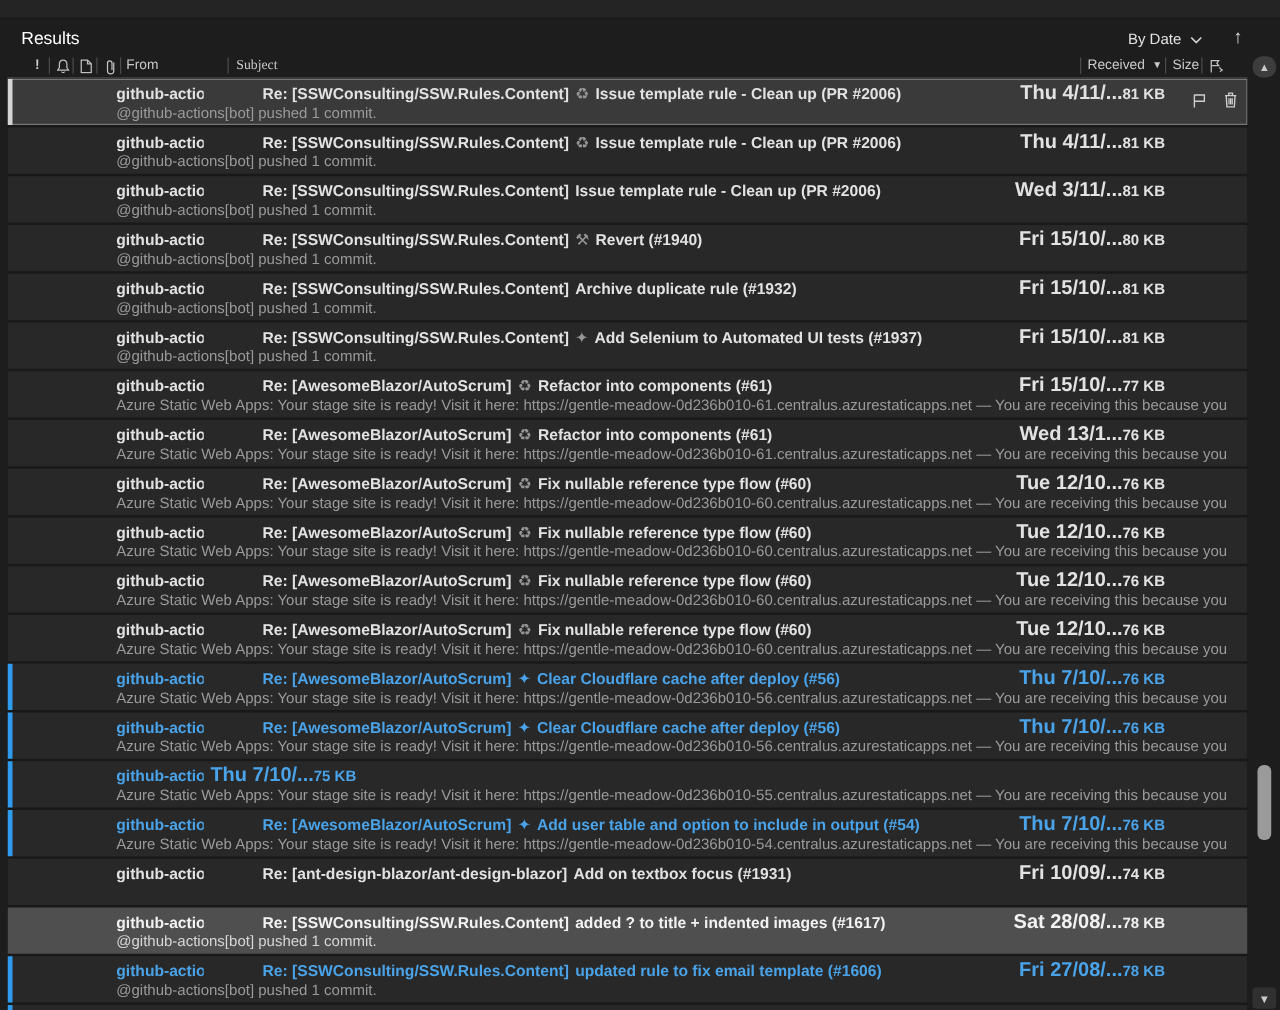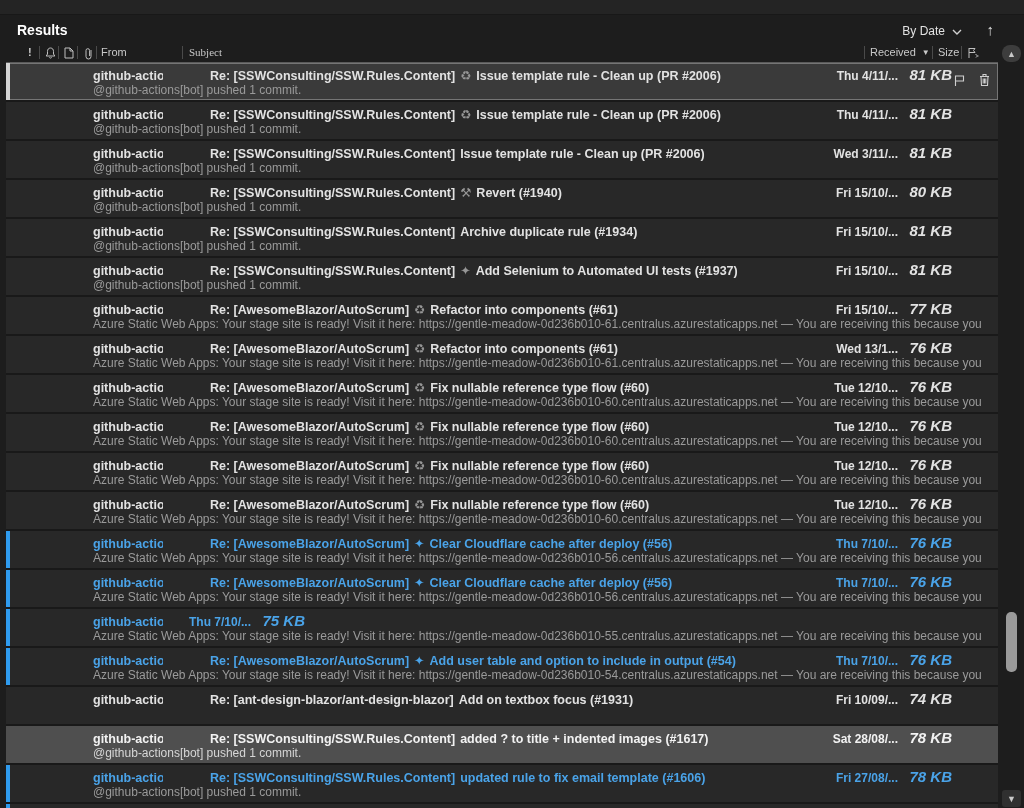--- a/index.html
+++ b/index.html
@@ -1,21 +1,21 @@
 <!DOCTYPE html>
 <html><head>
 <meta charset="utf-8">
 <style>
   html,body{margin:0;padding:0;background:#191919;}
   body{width:1024px;height:808px;overflow:hidden;font-family:"Liberation Sans",sans-serif;
        -webkit-font-smoothing:antialiased;}
   .page{position:relative;width:1024px;height:808px;background:#1d1d1d;overflow:hidden;}
   .top-strip{position:absolute;left:0;top:0;width:1024px;height:14px;background:#242424;
              border-bottom:1px solid #181818;}
-  .results-title{position:absolute;left:17px;top:22px;font-size:14px;font-weight:700;color:#ffffff;}
+  .results-title{position:absolute;left:17px;top:22px;font-size:14px;font-weight:400;color:#ffffff;}
   .sort-by{position:absolute;right:62px;top:24px;display:flex;align-items:center;gap:7px;
            font-size:12px;color:#e2e2e2;cursor:default;}
   .sort-dir{position:absolute;right:30px;top:21px;font-size:15px;color:#dcdcdc;}
 
   
   .colhead{position:absolute;left:6px;right:26px;top:44px;height:18px;
            border-bottom:1px solid #5a5a5a;font-size:11px;color:#c9c9c9;}
   .colhead .cell{position:absolute;top:2px;white-space:nowrap;}
   .colhead .div{position:absolute;top:2px;width:1px;height:13px;background:#4a4a4a;}
   .hicon{position:absolute;top:2px;width:14px;height:14px;display:flex;align-items:center;justify-content:center;}
@@ -33,22 +33,22 @@
   .row.selected{background:#4f4f4f;}
   .line1{display:flex;align-items:baseline;height:17px;font-size:12.5px;font-weight:700;
          color:#e2e2e2;padding-right:46px;}
   .row.selected .line1{color:#f2f2f2;}
   .row.unread .line1{color:#4aa3e8;}
   .sender{flex:none;width:70px;white-space:nowrap;overflow:hidden;}
   .subject{flex:1;white-space:nowrap;overflow:hidden;margin-left:13px;min-width:0;}
   .subject .pfx{margin-right:5px;margin-left:34px;}
   .subject .sicon{margin-right:5px;font-weight:400;color:#969696;}
   .row.unread .subject .sicon{color:#4aa3e8;}
-  .received{flex:none;width:88px;text-align:right;font-size:12px;}
-  .size{flex:none;width:54px;text-align:right;font-size:15px;font-style:italic;}
+  .received{flex:none;width:88px;text-align:right;font-size:16px;}
+  .size{flex:none;width:54px;text-align:left;font-size:12px;}
   .line2{height:16px;font-size:12px;color:#9a9a9a;white-space:nowrap;overflow:hidden;padding-right:44px;}
   .row.selected .line2{color:#d6d6d6;}
   .qactions{position:absolute;right:6px;top:9px;display:flex;gap:9px;align-items:center;}
   .qactions .qa{width:16px;height:16px;display:flex;align-items:center;justify-content:center;color:#cfcfcf;}
 
   
   .sb-up,.sb-down{position:absolute;right:3px;width:19px;height:17px;background:#3d3d3d;
                   border-radius:8px;display:flex;align-items:center;justify-content:center;
                   color:#c9c9c9;font-size:9px;}
   .sb-up{top:45px;}
@@ -163,21 +163,21 @@
       <span class="subject"><span class="pfx">Re: [SSWConsulting/SSW.Rules.Content]</span><span class="sicon">⚒</span><span>Revert (#1940)</span></span>
       <span class="received">Fri 15/10/...</span>
       <span class="size">80 KB</span>
     </div>
     <div class="line2">@github-actions[bot] pushed 1 commit.</div>
 
   </div>
       <div class="row">
     <div class="line1">
       <span class="sender">github-actions...</span>
-      <span class="subject"><span class="pfx">Re: [SSWConsulting/SSW.Rules.Content]</span><span>Archive duplicate rule (#1934)</span></span>
+      <span class="subject"><span class="pfx">Re: [SSWConsulting/SSW.Rules.Content]</span><span>Archive duplicate rule (#1932)</span></span>
       <span class="received">Fri 15/10/...</span>
       <span class="size">81 KB</span>
     </div>
     <div class="line2">@github-actions[bot] pushed 1 commit.</div>
 
   </div>
       <div class="row">
     <div class="line1">
       <span class="sender">github-actions...</span>
       <span class="subject"><span class="pfx">Re: [SSWConsulting/SSW.Rules.Content]</span><span class="sicon">✦</span><span>Add Selenium to Automated UI tests (#1937)</span></span>

